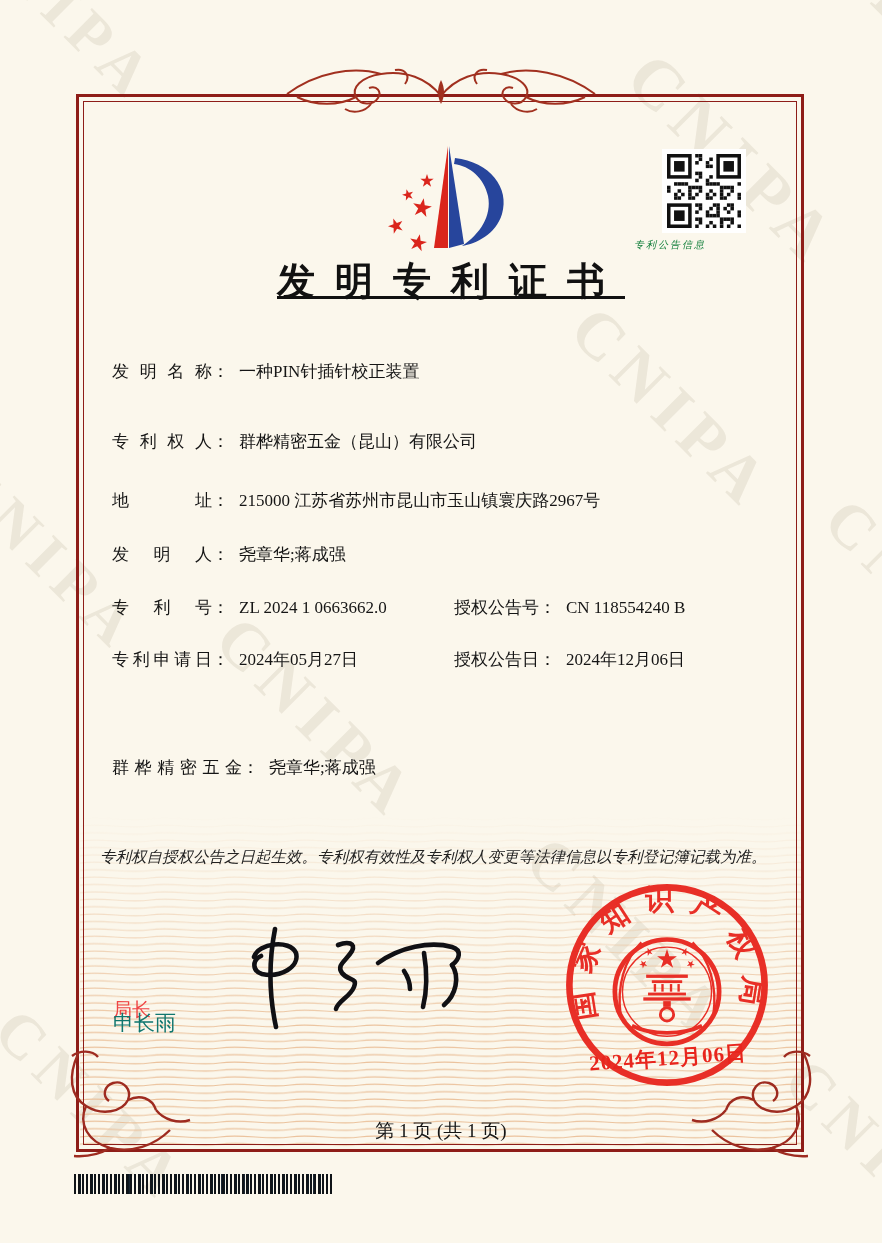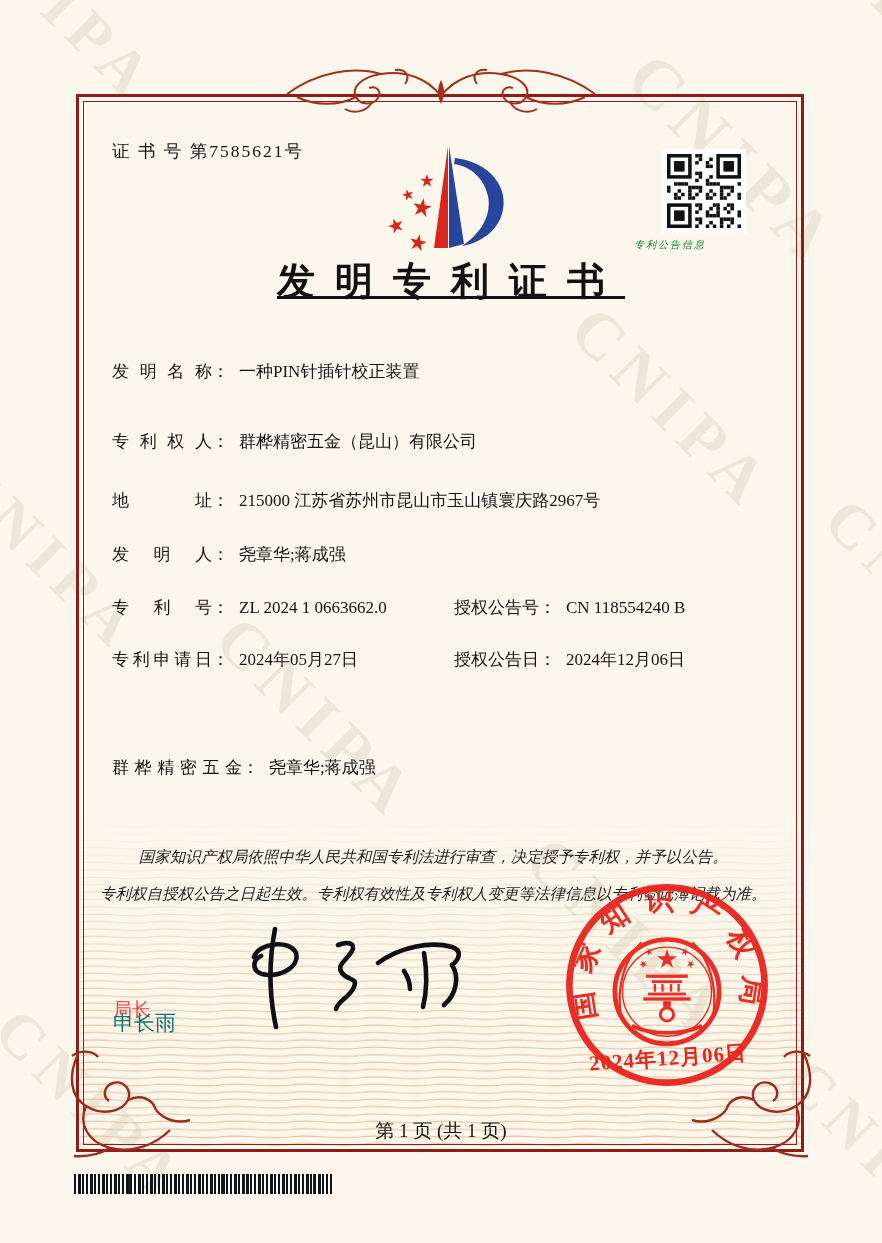--- a/index.html
+++ b/index.html
@@ -136,21 +136,20 @@
     <g fill="none" stroke="#9e2b20" stroke-width="2.4">
       <path d="M20,4 C10,26 12,46 28,56 C44,66 64,62 70,50 C74,40 66,30 55,33 C46,36 44,46 51,51"></path>
       <path d="M28,56 C20,74 30,92 52,98 C74,103 96,96 112,80"></path>
       <path d="M52,98 C42,104 30,107 16,106"></path>
       <path d="M70,50 C82,44 94,48 98,60"></path>
       <path d="M14,6 C22,0 34,0 40,7"></path>
       <path d="M98,60 C106,70 120,74 132,70"></path>
     </g>
   </svg>
 
-  <div class="certno">证 书 号 第7585621号</div>
 
   <svg class="logo" width="150" height="124" viewBox="0 0 150 124">
     <defs>
       <polygon id="star" points="0,-1 0.2245,-0.309 0.951,-0.309 0.363,0.118 0.588,0.809 0,0.382 -0.588,0.809 -0.363,0.118 -0.951,-0.309 -0.2245,-0.309"></polygon>
     </defs>
     <polygon points="78,6 64,108 78,108" fill="#da251c"></polygon>
     <polygon points="79,6 79,108 94,104" fill="#27459c"></polygon>
     <path d="M85,18 C120,22 140,48 132,74 C126,94 106,104 92,106 C110,94 122,76 118,56 C114,38 100,26 84,24 Z" fill="#27459c"></path>
     <g fill="#da251c">
       <use href="#star" transform="translate(57,41) scale(7)"></use>
@@ -298,21 +297,20 @@
     <span class="jl w4">专利申请日</span><span>：</span><span class="val">2024年05月27日</span>
   </div>
   <div class="row r6 rright">
     <span>授权公告日</span><span>：</span><span class="val">2024年12月06日</span>
   </div>
   <div class="row r8">
     <span class="jl w7">群桦精密五金</span><span>：</span><span class="val">尧章华;蒋成强</span>
   </div>
 
   <div class="statement">
-    <div class="l1">国家知识产权局依照中华人民共和国专利法进行审查，决定授予专利权，并予以公告。</div>
     <div class="l2">专利权自授权公告之日起生效。专利权有效性及专利权人变更等法律信息以专利登记簿记载为准。</div>
   </div>
 
   <div class="sig-title">局长</div>
   <div class="sig-name">申长雨</div>
   <svg class="sig-script" width="250" height="125" viewBox="0 0 250 125">
     <g fill="none" stroke="#101014" stroke-width="4.6" stroke-linecap="round">
       <path d="M47,14 C41,45 41,80 48,112"></path>
       <path d="M26,42 C30,28 62,24 68,38 C72,52 52,63 34,59 C24,56 24,45 33,41"></path>
       <path d="M110,30 C120,26 128,28 124,36 C118,46 108,50 114,58 C120,66 130,62 126,72 C122,82 110,86 108,94"></path>

